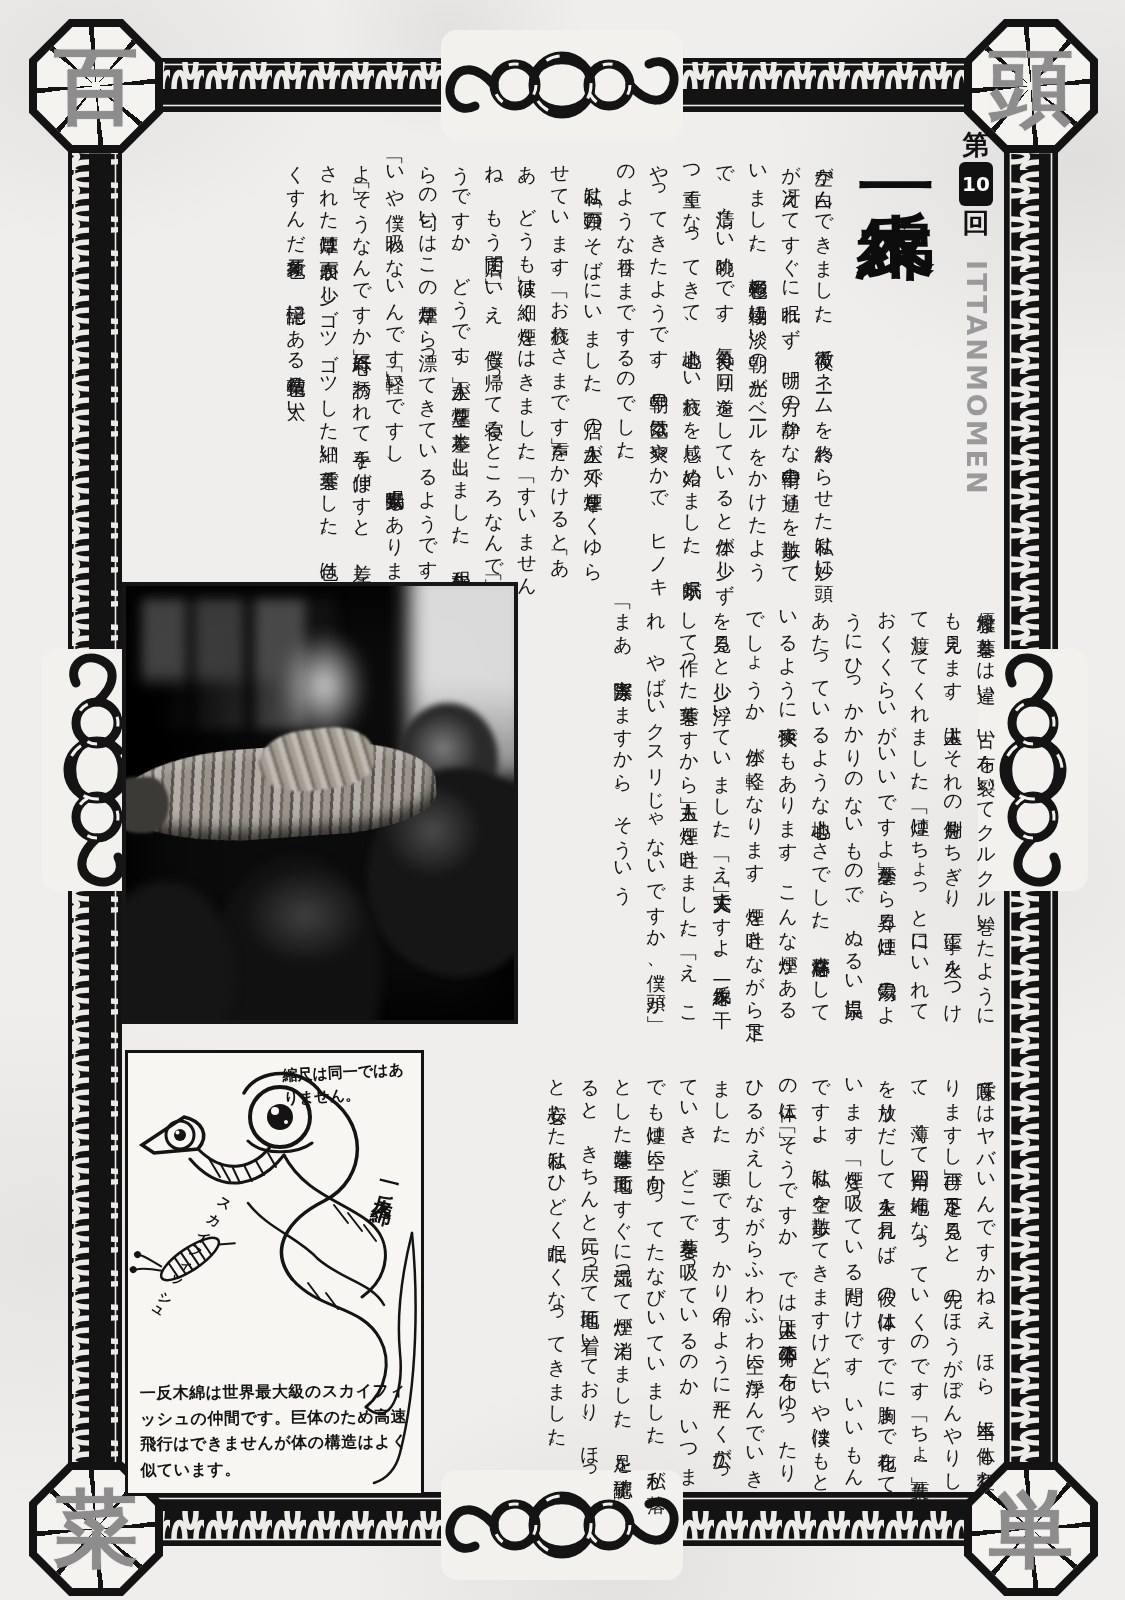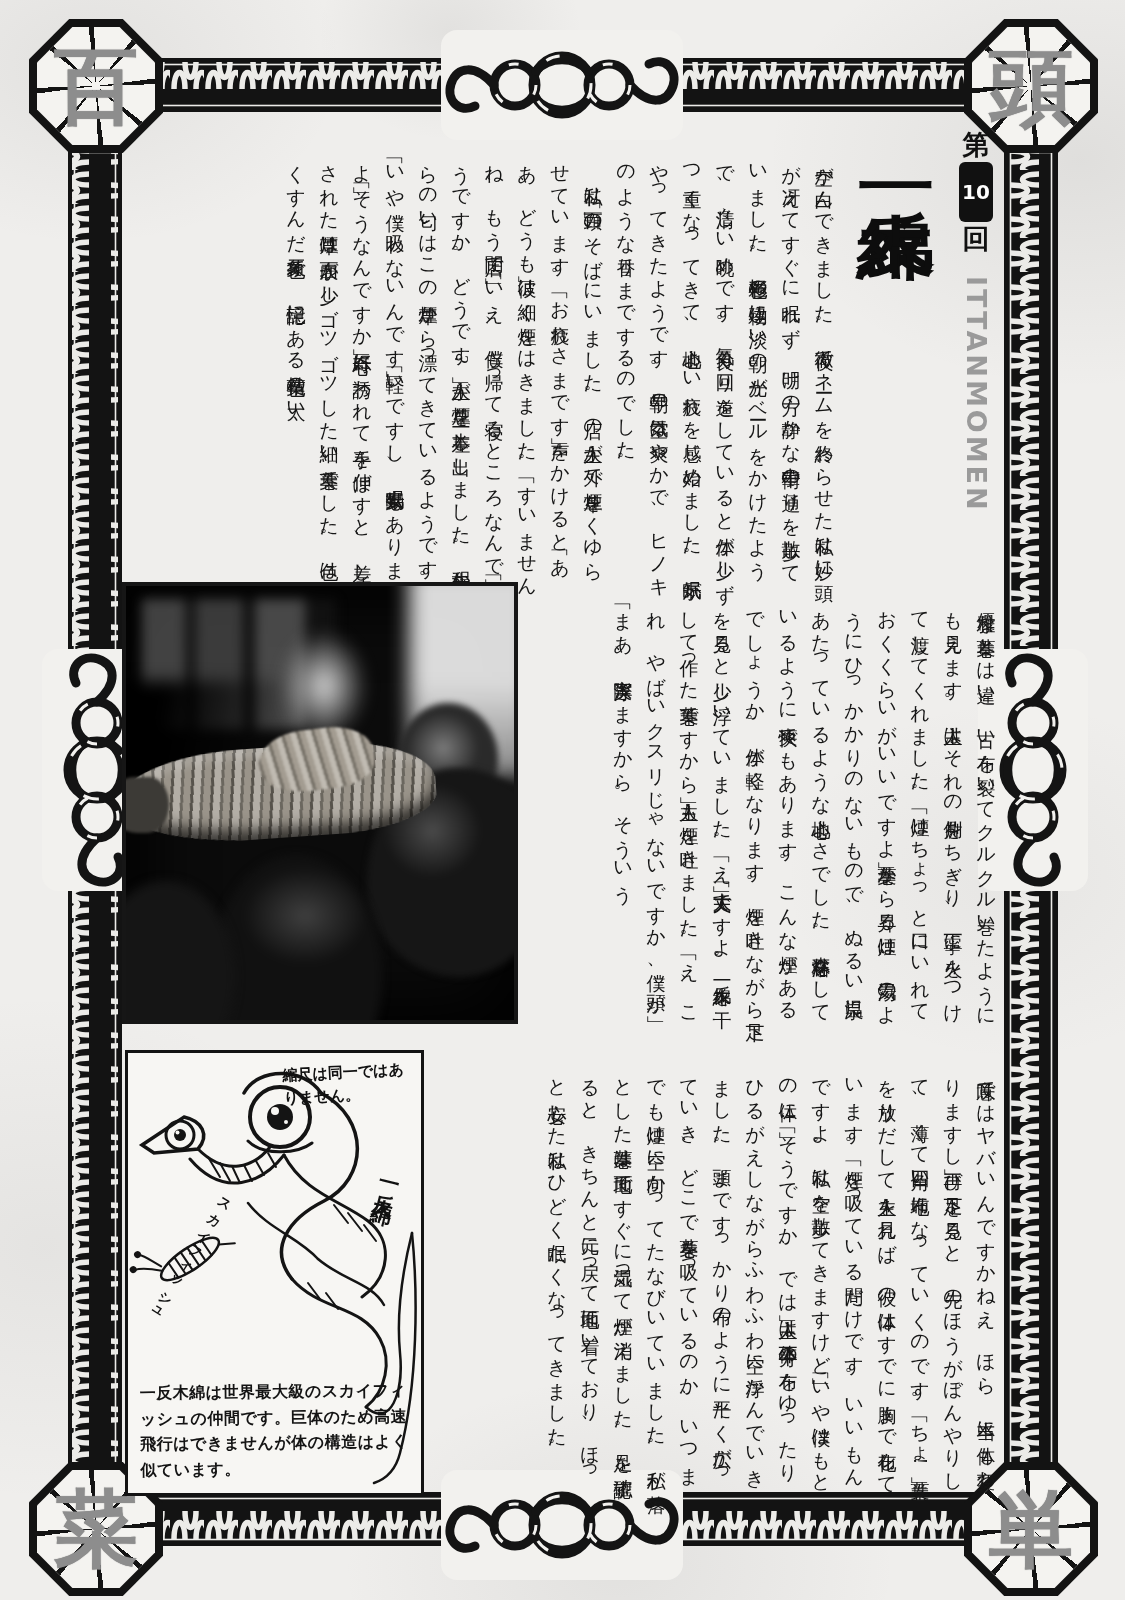--- a/index.html
+++ b/index.html
@@ -65,21 +65,21 @@
   .title-block{
     flex:0 0 auto; display:flex; flex-direction:row-reverse;
     padding-top:12px; margin-left:18px;
   }
   .ep-col{display:flex; flex-direction:column; align-items:center; width:54px;}
   .episode{font-family:"DejaVu Sans","Liberation Sans",sans-serif; font-weight:900; color:#111;
     display:flex; flex-direction:column; align-items:center;}
   .episode .ep-kanji{font-size:27px; line-height:30px;}
   .episode .ep-num{
     font-size:20px; line-height:1; color:#fff; background:#111; border-radius:6px;
-    padding:20px 3px; margin:2px 0; font-weight:900; letter-spacing:0;
+    padding:12px 3px; margin:2px 0; font-weight:900; letter-spacing:0;
   }
   .romaji{
     margin-top:22px; writing-mode:vertical-rl; text-orientation:sideways;
     font-family:"DejaVu Sans","Liberation Sans",sans-serif;
     font-weight:900; font-size:27px; letter-spacing:3px; color:#9a9a9a;
   }
   .big-title{
     writing-mode:vertical-rl; font-family:"DejaVu Sans","Liberation Sans",sans-serif;
     font-weight:900; font-size:66px; letter-spacing:4px; color:#0d0d0d;
     transform:scaleX(1.18); transform-origin:right top; margin-top:22px;

